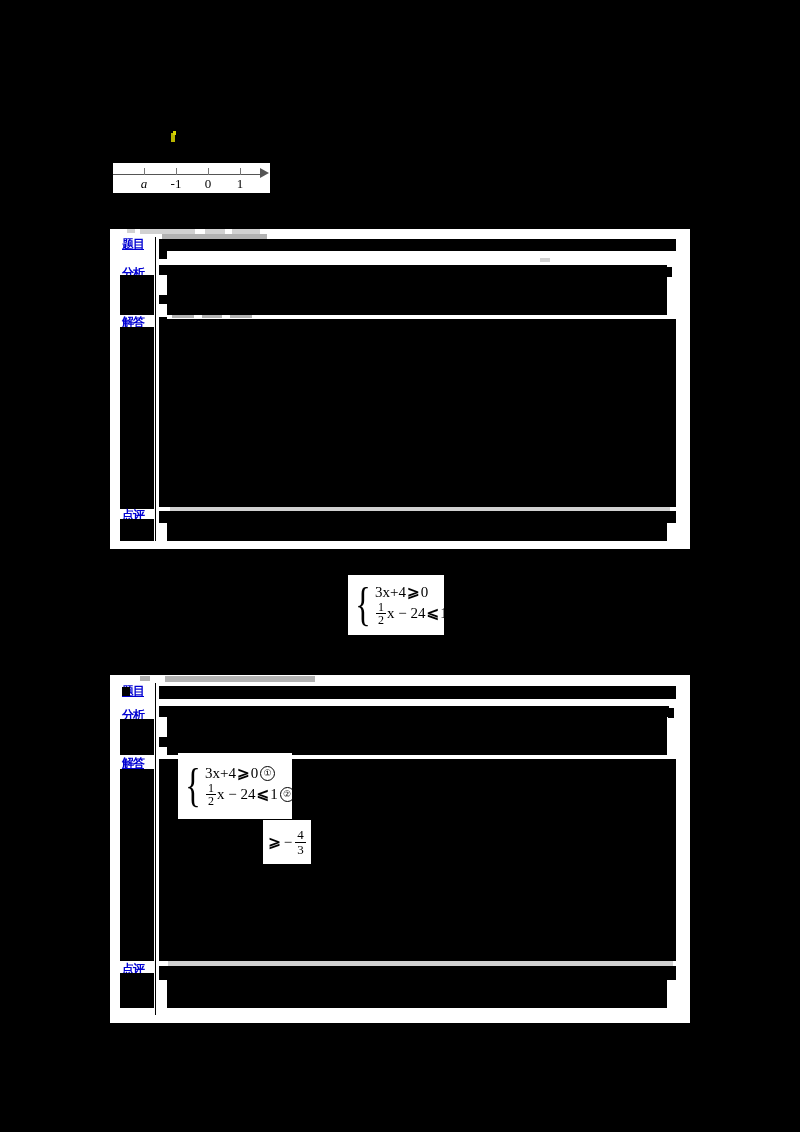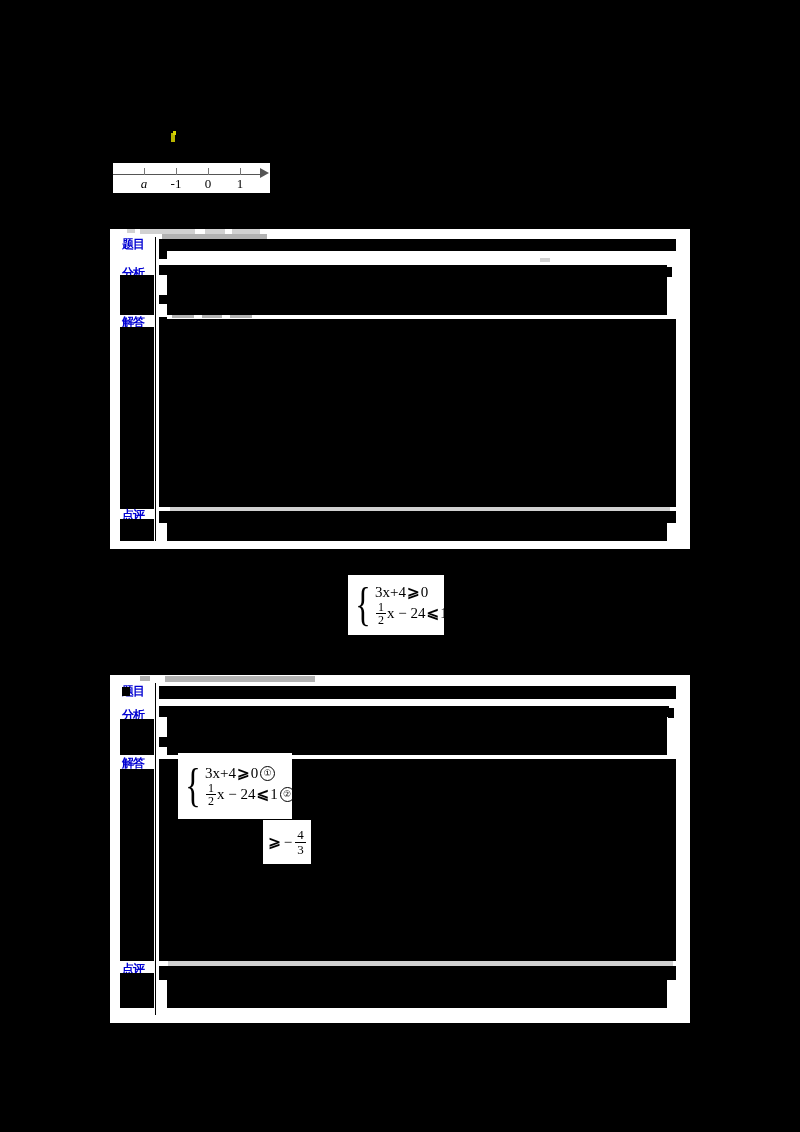--- a/index.html
+++ b/index.html
@@ -40,20 +40,21 @@
   }
 
   
   .panel{background:#fff;}
   .rowlabel{
     color:#0000d2;font-weight:bold;font-size:12px;
     font-family:"Liberation Sans",sans-serif;
     letter-spacing:-1px;
     white-space:nowrap;
     filter:blur(0.4px);
+    text-decoration:underline;
   }
   .redact{background:#000;}
   .ghost{
     background:#000;opacity:.18;
   }
   .ghost2{background:#000;opacity:.30;}
   .colsep{background:#000;}
 
   
   .mathbox{

